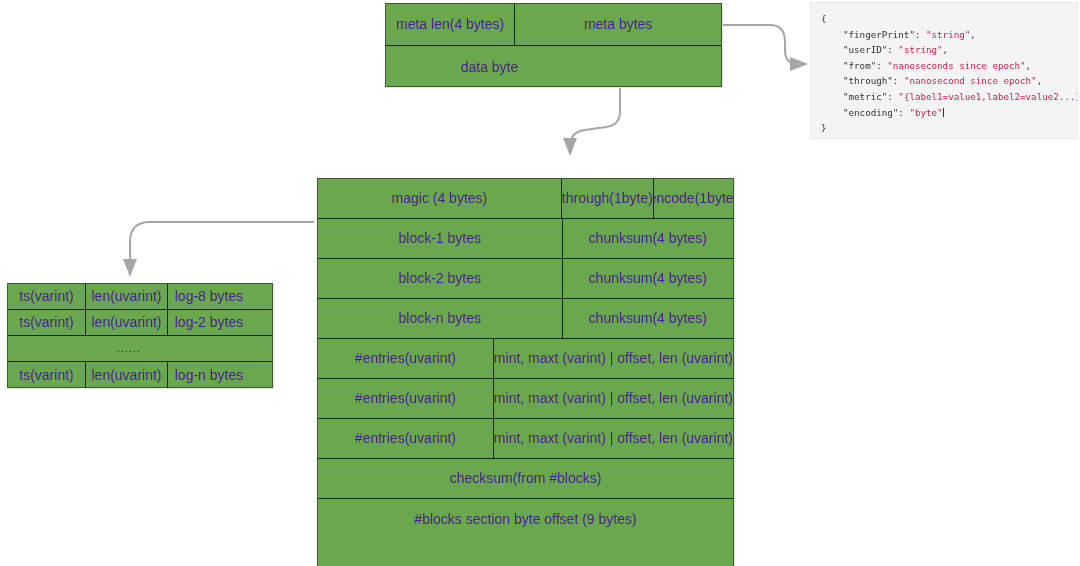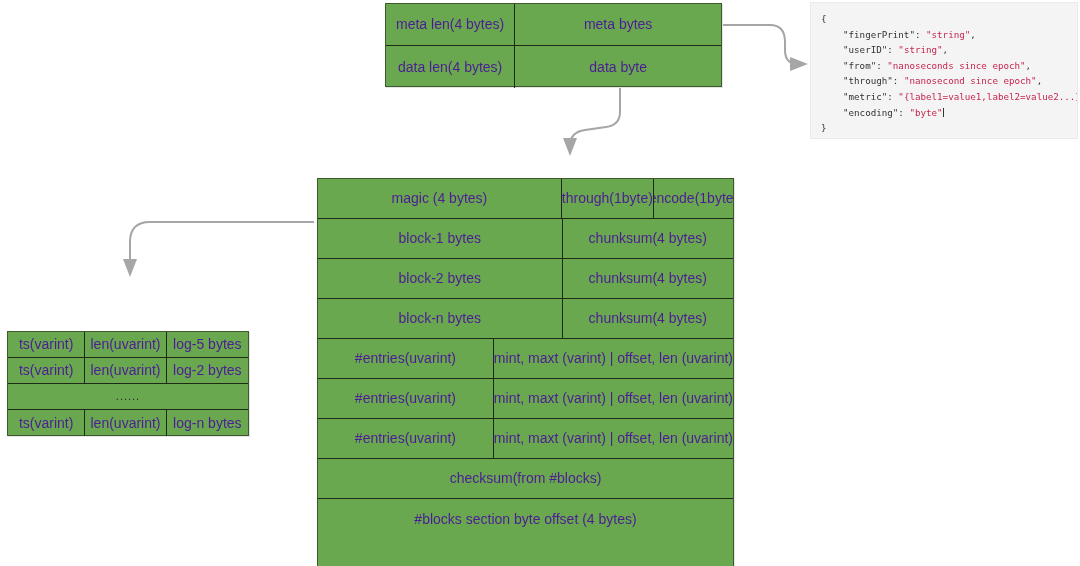--- a/index.html
+++ b/index.html
@@ -77,21 +77,21 @@
   #chunk-box .c-encode  { width: 90px; }
   #chunk-box .c-block   { width: 280px; }
   #chunk-box .c-chunksum{ width: 195px; }
   #chunk-box .c-full    { width: 475px; }
   #chunk-box .c-entries { width: 201px; }
   #chunk-box .c-mint    { width: 274px; }
 
   
   #log-table {
     left: 7px; top: 283px;
-    width: 242px; height: 105px; margin-top: 48px;
+    width: 266px; height: 105px;
   }
   #log-table .grow { height: 26px; }
   #log-table .c-ts   { width: 78px; }
   #log-table .c-len  { width: 82px; }
   #log-table .c-log  { width: 82px; }
   #log-table .c-dots { width: 242px; font-size: 11px; letter-spacing: 1px; color:#2a2a2a; }
 
   
   #json-panel {
     position: absolute;
@@ -131,21 +131,20 @@
 <body>
 
 <div class="canvas">
 
   <div class="gtable" id="packet-box">
     <div class="grow">
       <div class="gcell c-len">meta len(4 bytes)</div>
       <div class="gcell c-body">meta bytes</div>
     </div>
     <div class="grow">
-      <div class="gcell c-len">data len(4 bytes)</div>
       <div class="gcell c-body">data byte</div>
     </div>
   </div>
 
   <div class="gtable" id="chunk-box">
 
     <div class="grow r-head">
       <div class="gcell c-magic">magic (4 bytes)</div>
       <div class="gcell c-version">through(1byte)</div>
       <div class="gcell c-encode">encode(1byte)</div>
@@ -175,29 +174,29 @@
     </div>
     <div class="grow r-entries">
       <div class="gcell c-entries">#entries(uvarint)</div>
       <div class="gcell c-mint">mint, maxt (varint) | offset, len (uvarint)</div>
     </div>
 
     <div class="grow">
       <div class="gcell c-full">checksum(from #blocks)</div>
     </div>
     <div class="grow">
-      <div class="gcell c-full">#blocks section byte offset (4 bytes)</div>
+      <div class="gcell c-full">#blocks section byte offset (9 bytes)</div>
     </div>
   </div>
 
   <div class="gtable" id="log-table">
     <div class="grow">
       <div class="gcell c-ts">ts(varint)</div>
       <div class="gcell c-len">len(uvarint)</div>
-      <div class="gcell c-log">log-5 bytes</div>
+      <div class="gcell c-log">log-8 bytes</div>
     </div>
     <div class="grow">
       <div class="gcell c-ts">ts(varint)</div>
       <div class="gcell c-len">len(uvarint)</div>
       <div class="gcell c-log">log-2 bytes</div>
     </div>
     <div class="grow">
       <div class="gcell c-dots">......</div>
     </div>
     <div class="grow">

